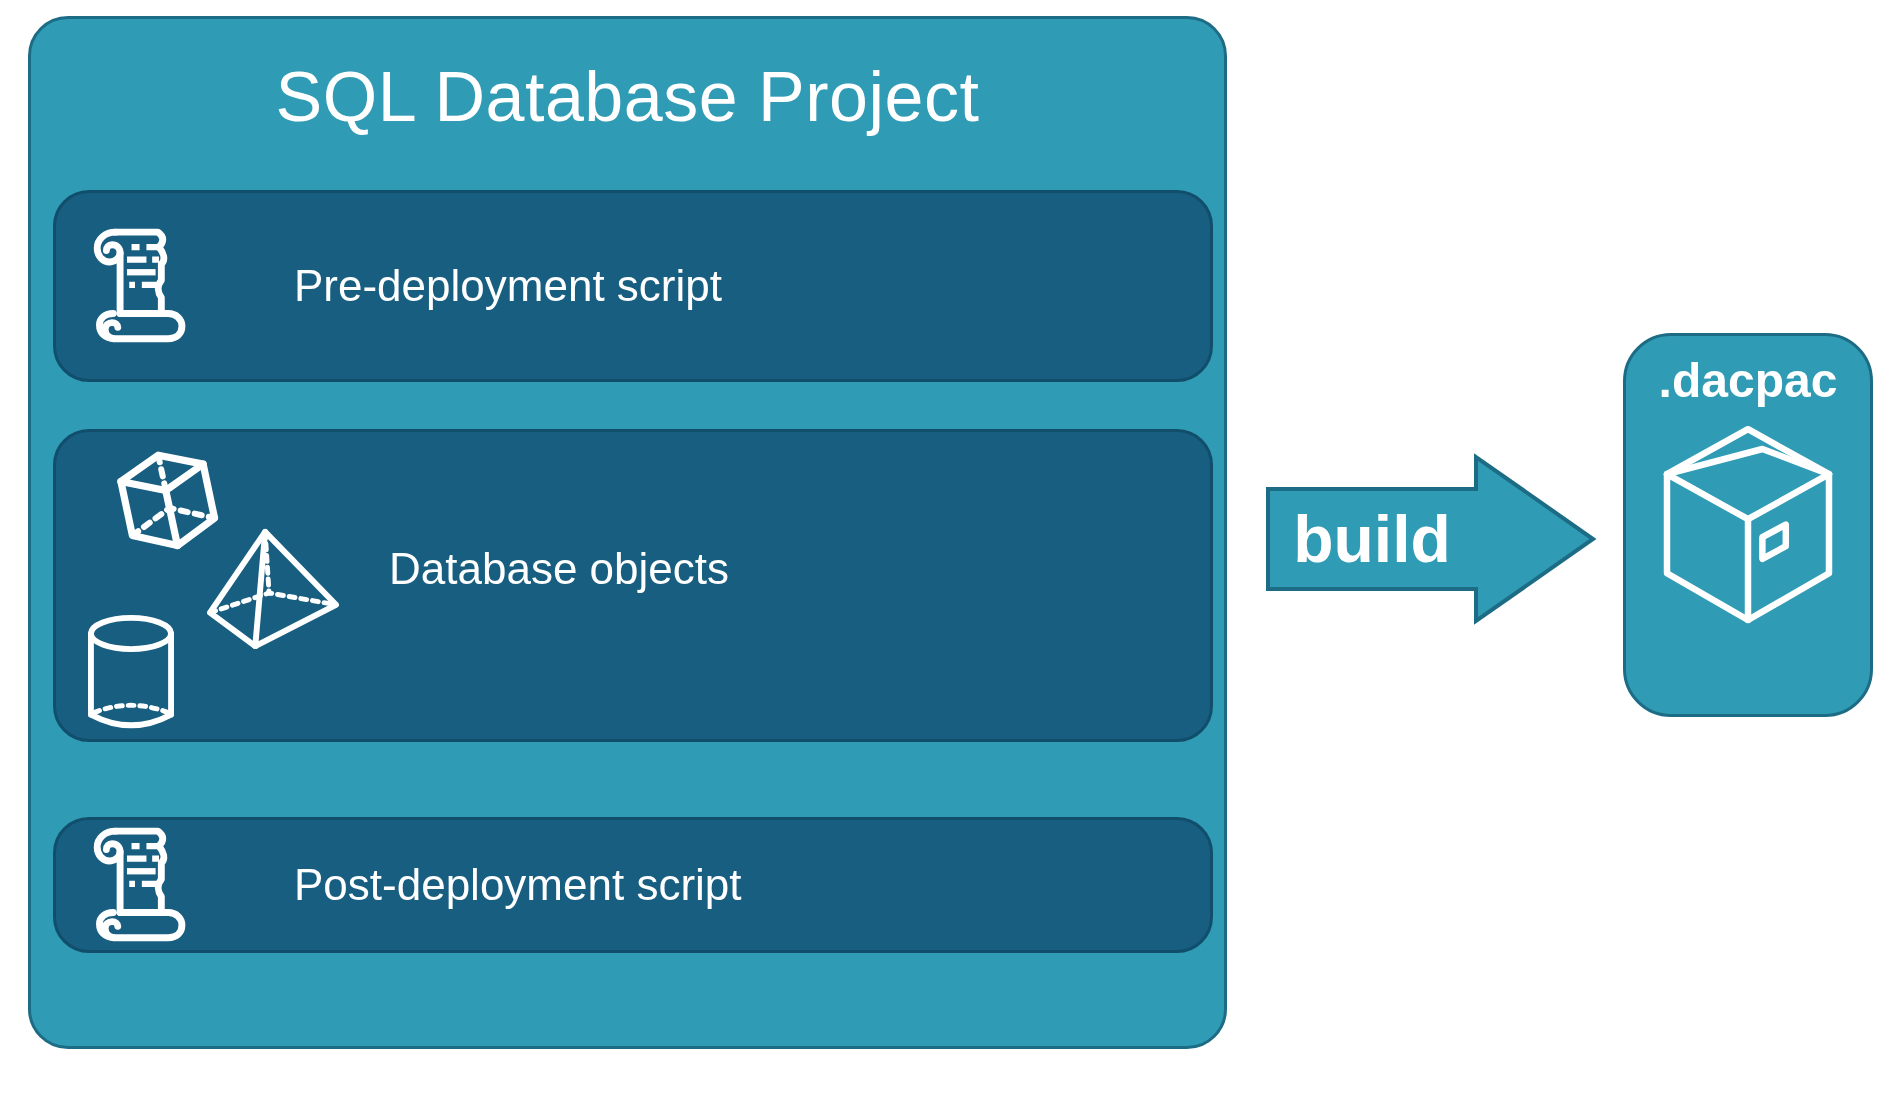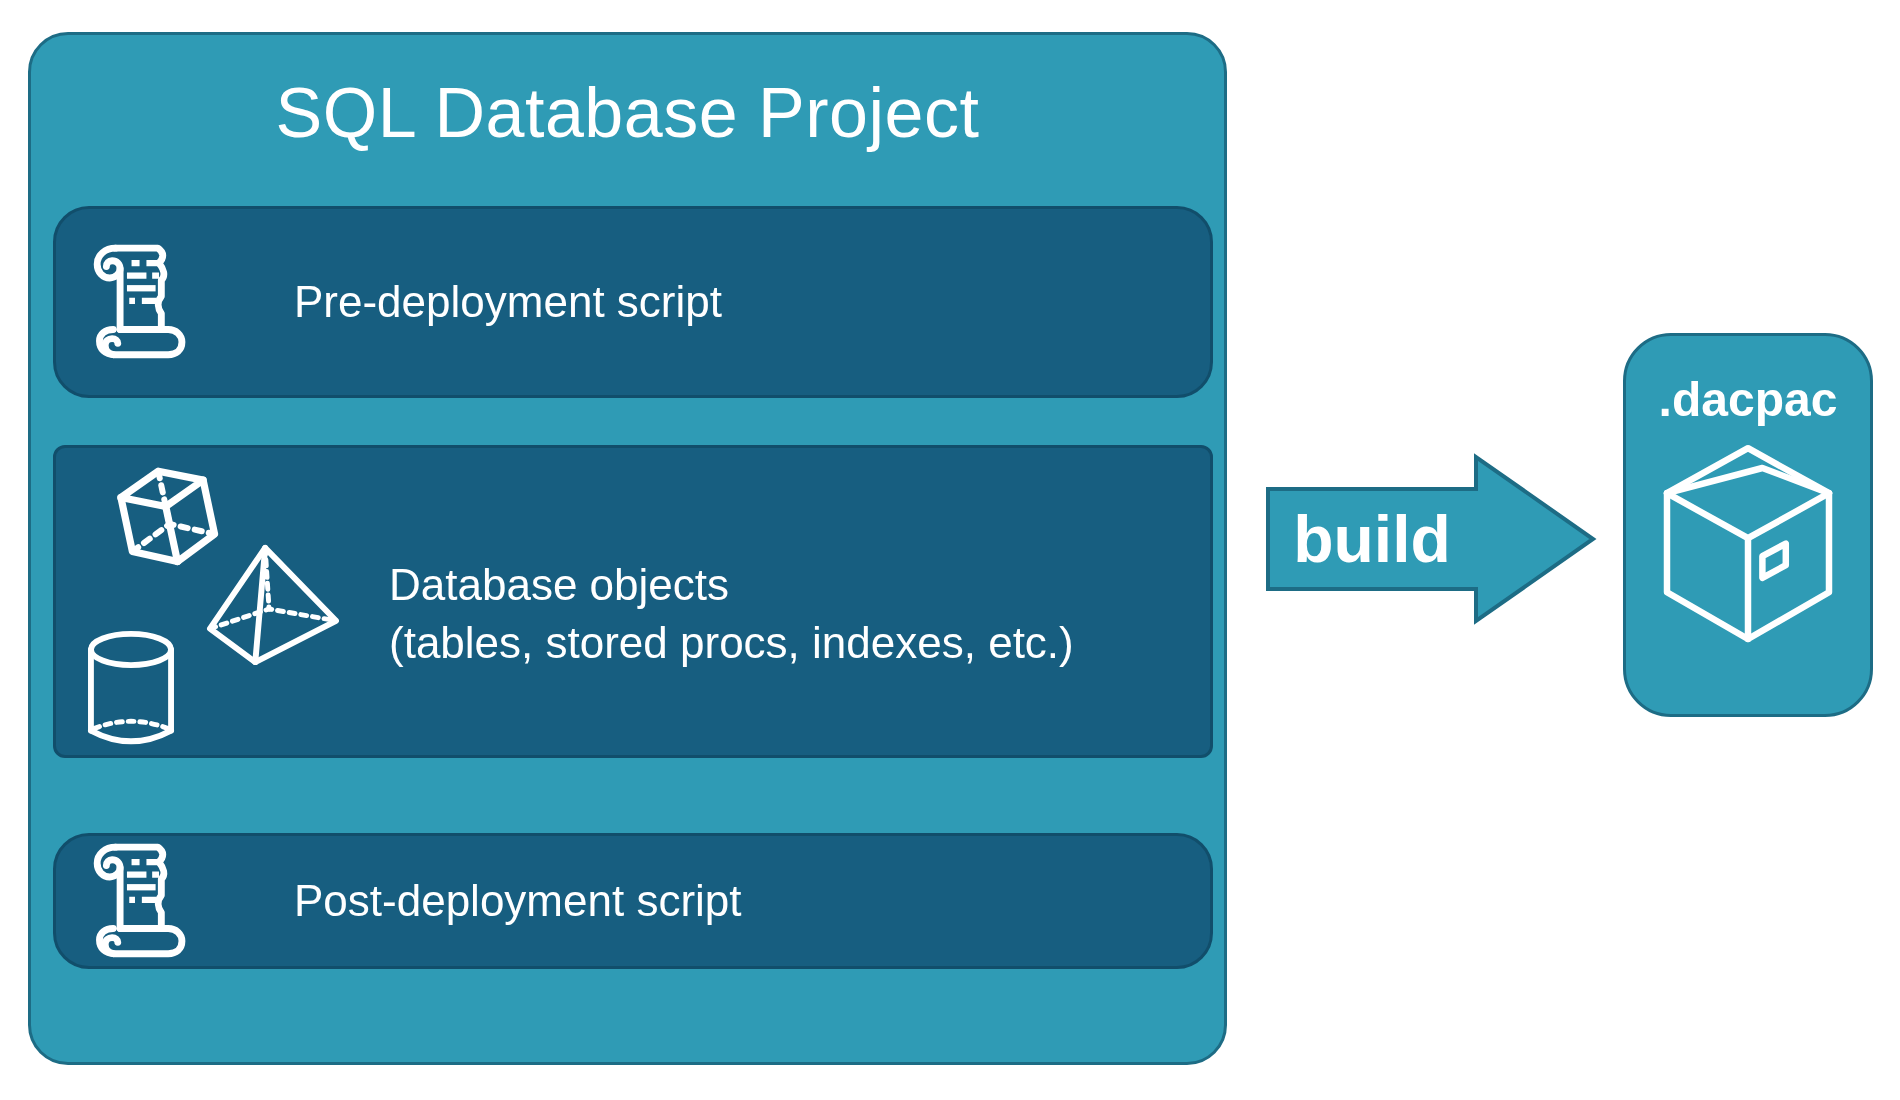--- a/index.html
+++ b/index.html
@@ -17,21 +17,21 @@
     position: relative;
     width: 1900px;
     height: 1100px;
     background: #ffffff;
     overflow: hidden;
   }
 
   
   .project-box {
     position: absolute;
-    left: 28px; top: 32px;
+    left: 28px; top: 16px;
     width: 1199px; height: 1033px;
     background: var(--teal);
     border: 3px solid var(--teal-border);
     border-radius: 40px;
   }
   .project-title {
     position: absolute;
     left: 0; right: 0; top: 38px;
     text-align: center;
     font-size: 70px;
@@ -44,21 +44,21 @@
   
   .row {
     position: absolute;
     left: 22px;
     width: 1160px;
     background: var(--dark);
     border: 3px solid var(--dark-border);
     border-radius: 36px;
   }
   .row-1 { top: 171px; height: 192px; }
-  .row-2 { top: 410px; height: 313px; border-radius: 12px; }
+  .row-2 { top: 410px; height: 313px; }
   .row-3 { top: 798px; height: 136px; }
 
   .row-flex { display: flex; align-items: center; height: 100%; }
   .scroll-wrap { width: 118px; height: 126px; margin-left: 28px; flex: 0 0 auto; }
   .row-label {
     margin-left: 92px;
     font-size: 44px;
     color: var(--text);
     white-space: nowrap;
   }
@@ -112,21 +112,21 @@
   .dacpac-box {
     position: absolute;
     left: 1623px; top: 333px;
     width: 250px; height: 384px;
     background: var(--teal);
     border: 3px solid var(--teal-border);
     border-radius: 48px;
     text-align: center;
   }
   .dacpac-label {
-    margin-top: 36px;
+    margin-top: 17px;
     font-size: 48px;
     font-weight: 700;
     color: var(--text);
     white-space: nowrap;
   }
   .package-wrap { width: 180px; height: 207px; margin: 14px auto 0; }
 </style>
 </head>
 <body>
 
@@ -178,21 +178,20 @@
         <svg viewBox="0 0 100 130" aria-hidden="true">
           <ellipse cx="50" cy="22" rx="41" ry="16"></ellipse>
           <path d="M9,22 L9,105"></path>
           <path d="M91,22 L91,105"></path>
           <path d="M9,105 Q50,127 91,105"></path>
           <path class="dash2" d="M12,103 Q50,88 88,103"></path>
         </svg>
       </div>
       <div class="row2-text">
         <div>Database objects</div>
-        <div>(tables, stored procs, indexes, etc.)</div>
       </div>
     </div>
 
     <div class="row row-3">
       <div class="row-flex">
         <div class="scroll-wrap icon">
           <svg viewBox="0 0 100 110" aria-hidden="true">
             <path d="M26,8 C17,8 10,14 10,22 C10,29 15,34 21,34 C26,34 30,30 30,26 C30,22 27,19 23,19 C20,19 18,21 18,24"></path>
             <path d="M26,8 L63,8 C69,12 68,17 64,21 C68,26 70,32 66,36 L66,50 C62,55 63,61 66,65 L66,79"></path>
             <path d="M30,26 L30,79"></path>

